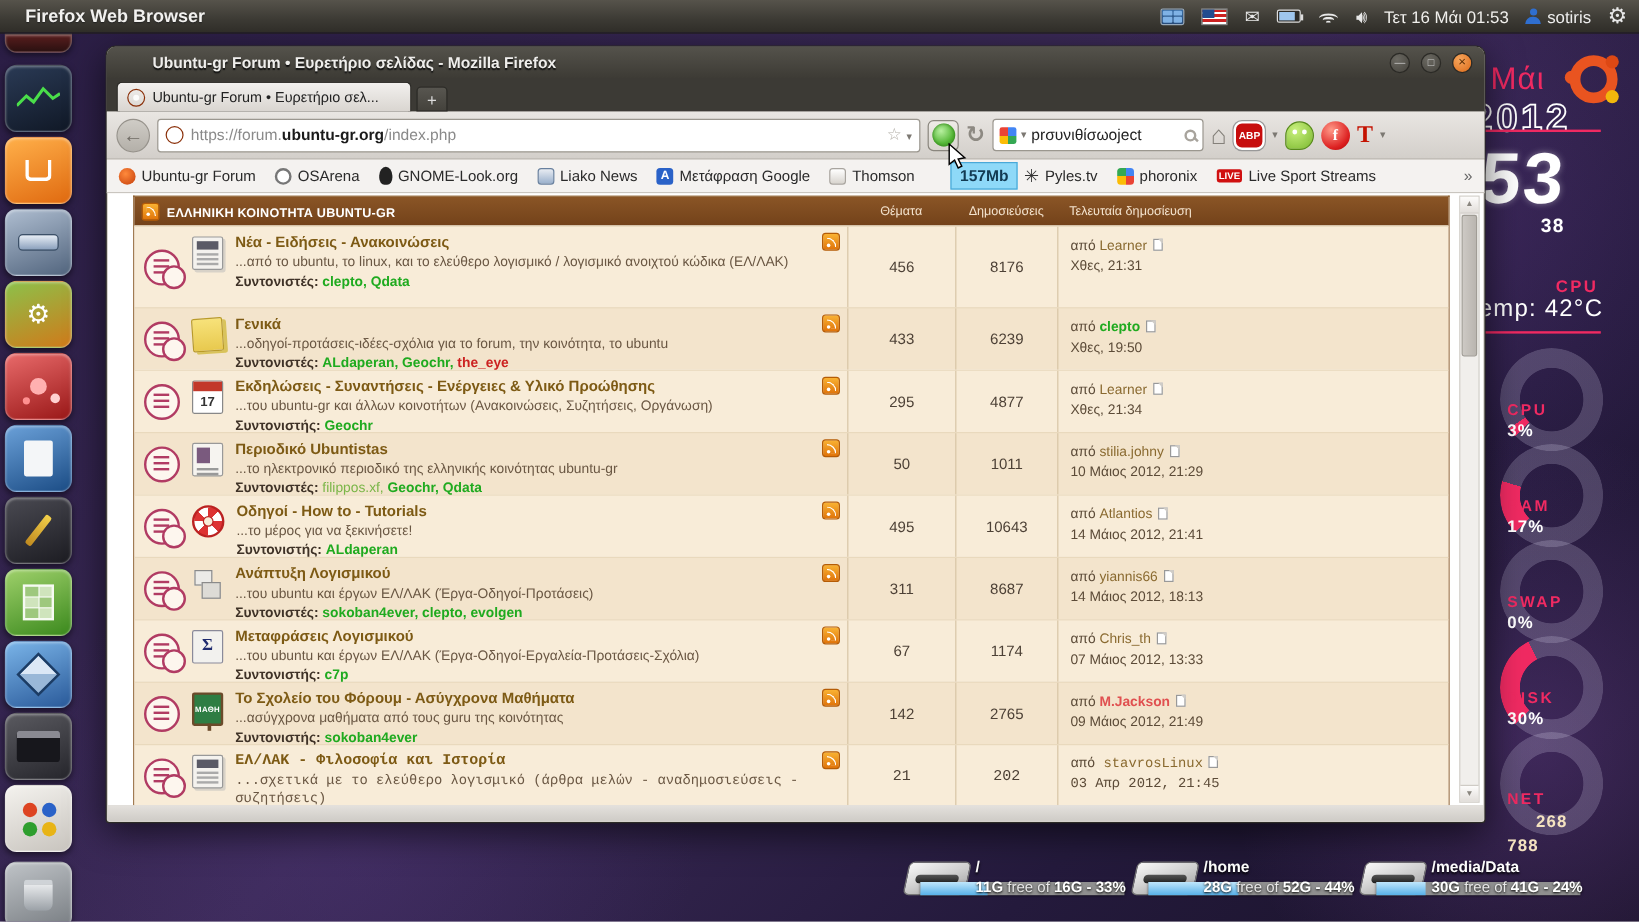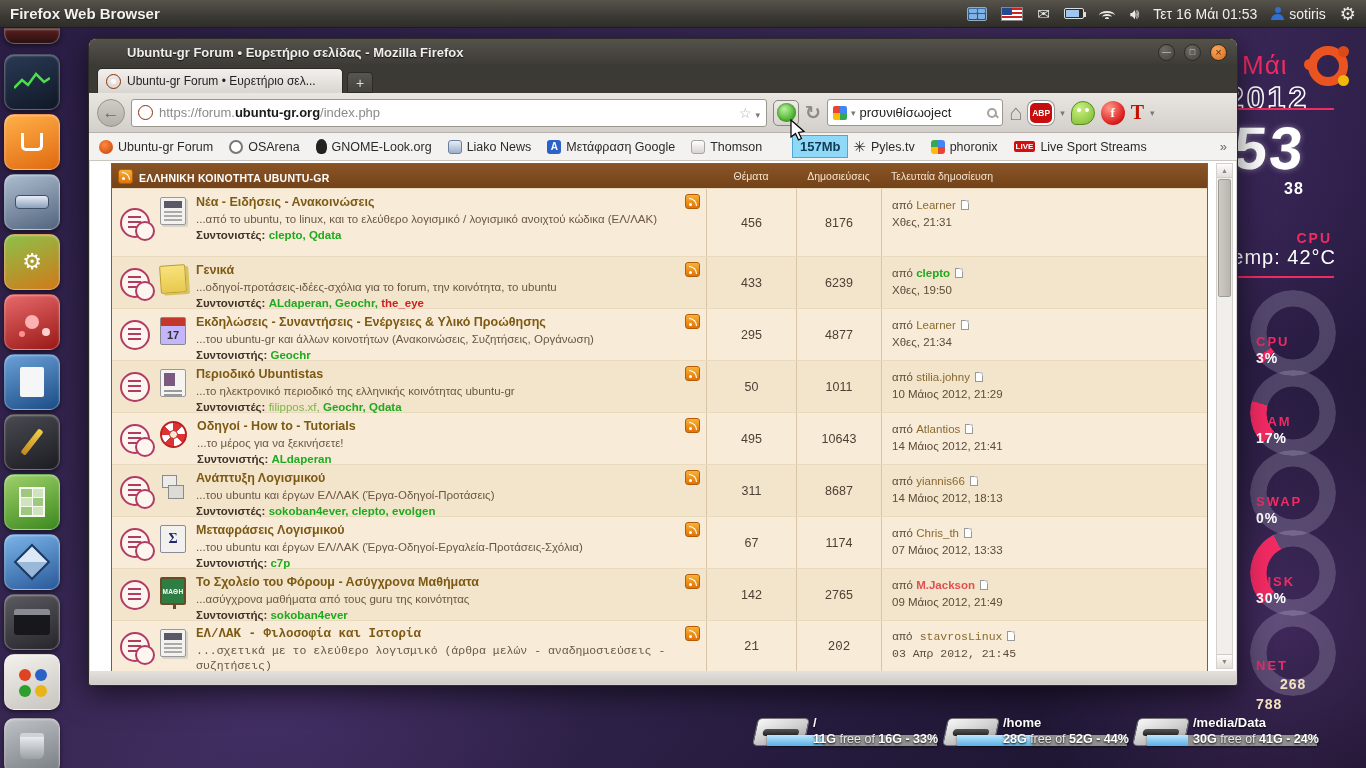--- a/index.html
+++ b/index.html
@@ -9,21 +9,21 @@
     background:
       radial-gradient(circle at 1280px 620px, rgba(150,90,200,.28), transparent 260px),
       radial-gradient(circle at 1180px 180px, rgba(120,70,170,.25), transparent 300px),
       radial-gradient(circle at 300px 700px, rgba(90,60,140,.25), transparent 280px),
       linear-gradient(135deg,#2a1d44 0%,#3b2a57 45%,#241a3c 75%,#191228 100%);
   }
   
   .panel{position:absolute;left:0;top:0;width:1366px;height:28px;z-index:20;
     background:linear-gradient(#56534b,#3c3a34 60%,#2f2d28);border-bottom:1px solid #1e1d19;
     display:flex;align-items:center;color:#eee;}
-  .panel .apptitle{font-weight:bold;font-size:15px;margin-left:10px;color:#f2f1ef;text-shadow:0 1px 1px #222;}
+  .panel .apptitle{font-weight:bold;font-size:15px;margin-left:21px;color:#f2f1ef;text-shadow:0 1px 1px #222;}
   .tray{margin-left:auto;display:flex;align-items:center;gap:14px;margin-right:10px;}
   .tray .glyph{font-family:"DejaVu Sans",sans-serif;font-size:15px;color:#e8e8e8;}
   .ws-icon{width:20px;height:14px;border:1px solid #9ab;background:linear-gradient(#3a6ea5,#274b79);border-radius:2px;display:grid;grid-template-columns:1fr 1fr;gap:1px;padding:1px;}
   .ws-icon i{background:#7fb2e5;border-radius:1px;}
   .flag{width:22px;height:14px;background:repeating-linear-gradient(#c22 0 2px,#fff 2px 4px);position:relative;border:1px solid #888;}
   .flag::before{content:"";position:absolute;left:0;top:0;width:10px;height:7px;background:#224b8f;}
   .battery{width:20px;height:11px;border:1px solid #ddd;border-radius:2px;position:relative;background:#2e2c28;}
   .battery::after{content:"";position:absolute;right:-3px;top:3px;width:2px;height:5px;background:#ddd;}
   .battery i{position:absolute;left:1px;top:1px;bottom:1px;width:70%;background:#9fc6ee;}
   .wifi{width:18px;height:13px;position:relative;}
@@ -107,21 +107,21 @@
   .fcirc{width:30px;height:30px;border:2px solid #b13b63;border-radius:50%;background:#fdf6ee;position:relative;flex:none;align-self:center;margin-right:10px;}
   .fcirc::before{content:"";position:absolute;left:6px;top:6px;width:13px;height:2px;background:#b13b63;box-shadow:0 5px 0 #b13b63,0 10px 0 #b13b63;}
   .fcirc::after{content:"";position:absolute;right:-7px;bottom:-5px;width:16px;height:16px;border:2px solid #b13b63;border-radius:50%;background:#fdf6ee;}
   .frow:first-of-type .fcirc::after,.frow:nth-of-type(4) .fcirc::after,.frow:nth-of-type(5) .fcirc::after,.frow:nth-of-type(9) .fcirc::after{display:none;}
   .ticon{width:26px;height:28px;flex:none;margin-right:10px;align-self:flex-start;margin-top:3px;position:relative;border-radius:2px;
     display:flex;align-items:center;justify-content:center;font-size:8px;font-weight:bold;}
   .ti-news{background:#f4f2ee;border:1px solid #999;box-shadow:2px 2px 0 #d8d2c8;}
   .ti-news::before{content:"";position:absolute;left:3px;top:3px;right:3px;height:7px;background:#5a5a66;}
   .ti-news::after{content:"";position:absolute;left:3px;top:13px;width:18px;height:2px;background:#aaa;box-shadow:0 4px 0 #aaa,0 8px 0 #aaa;}
   .ti-notes{background:linear-gradient(#f7e27a,#e8c94e);border:1px solid #b99b2a;transform:rotate(-4deg);box-shadow:3px 2px 0 #d9c35b;}
-  .ti-cal{background:#c4b5fd;border:1px solid #888;color:#333;font-size:11px;}
+  .ti-cal{background:#ffffff;border:1px solid #888;color:#333;font-size:11px;}
   .ti-cal::before{content:"";position:absolute;left:0;top:0;right:0;height:8px;background:#c2382a;}
   .ti-cal span{margin-top:7px;}
   .ti-mag{background:#f6f4f0;border:1px solid #999;}
   .ti-mag::before{content:"";position:absolute;left:3px;top:3px;width:11px;height:13px;background:#7a5a7e;}
   .ti-mag::after{content:"";position:absolute;left:3px;bottom:4px;width:18px;height:2px;background:#999;box-shadow:0 4px 0 #999;}
   .ti-ring{border-radius:50%;width:27px;height:27px;background:conic-gradient(#d33 0 45deg,#fff 45deg 90deg,#d33 90deg 135deg,#fff 135deg 180deg,#d33 180deg 225deg,#fff 225deg 270deg,#d33 270deg 315deg,#fff 315deg);border:2px solid #b22;}
   .ti-ring::after{content:"";position:absolute;inset:7px;border-radius:50%;background:#f8ecd8;border:1px solid #b22;}
   .ti-pkg{background:transparent;}
   .ti-pkg::before{content:"";position:absolute;left:2px;top:2px;width:13px;height:11px;background:#ecebe8;border:1px solid #8a8a8a;}
   .ti-pkg::after{content:"";position:absolute;left:8px;top:12px;width:14px;height:12px;background:#dddbd6;border:1px solid #8a8a8a;}

